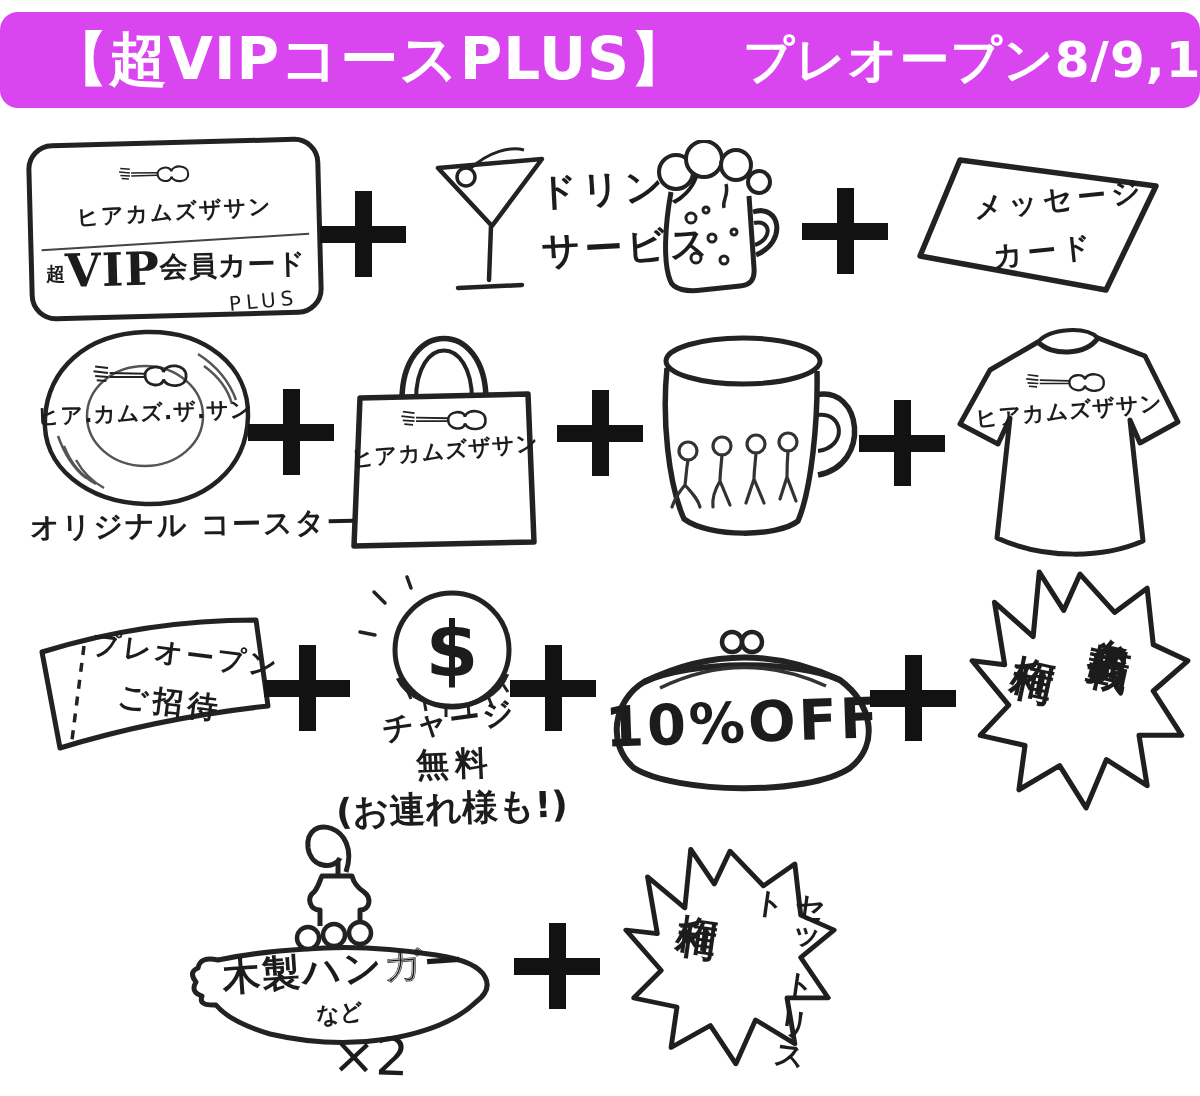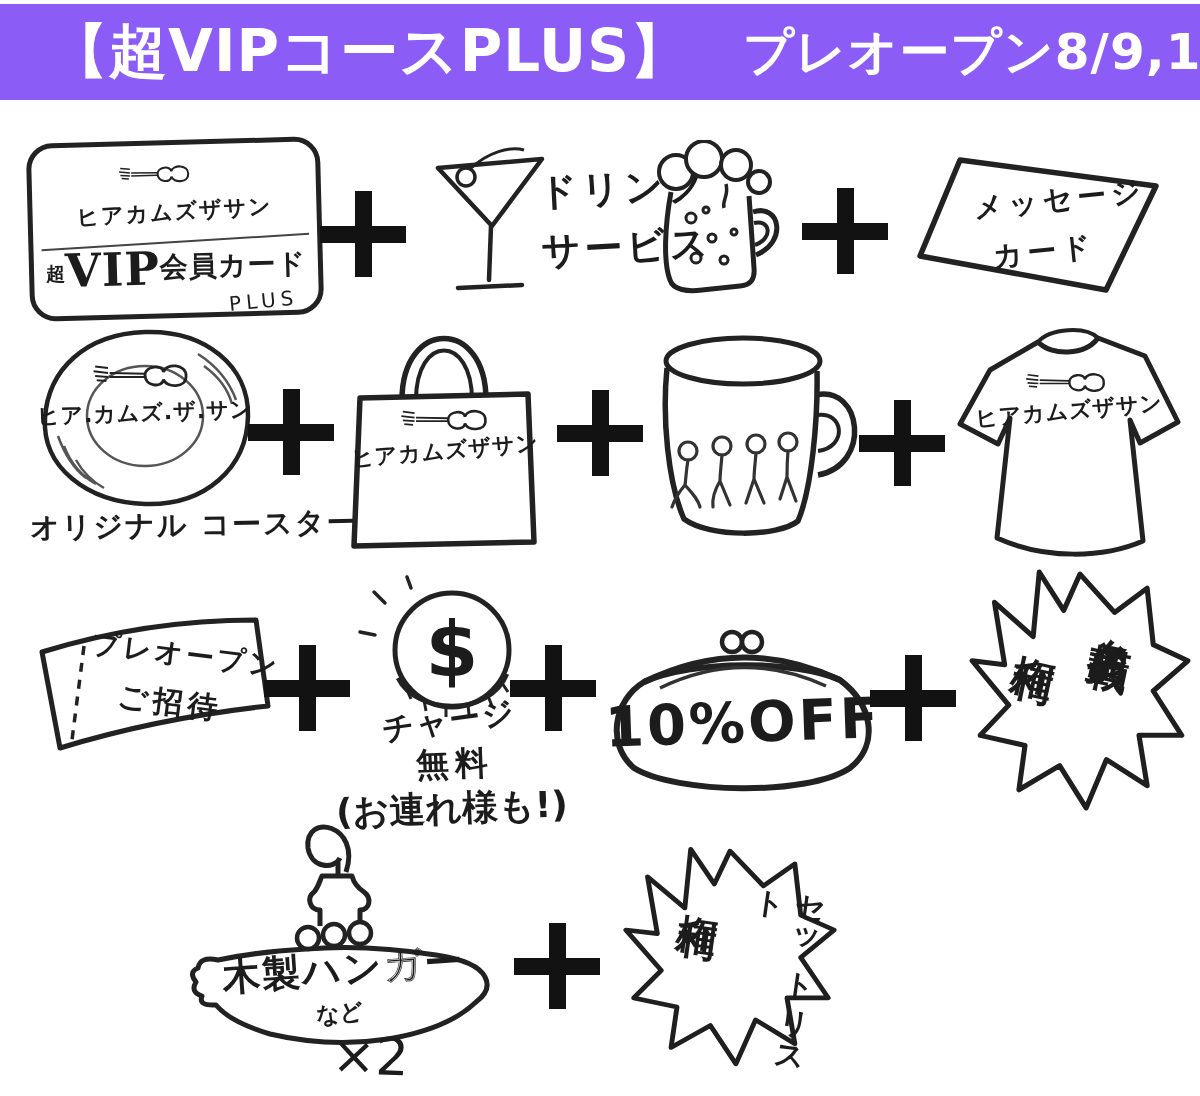--- a/index.html
+++ b/index.html
@@ -2,22 +2,22 @@
 <html><head>
 <meta charset="utf-8">
 <style>
   html,body { margin:0; padding:0; background:#ffffff; }
   #canvas {
     position:relative; width:1200px; height:1096px; background:#ffffff;
     overflow:hidden; color:#1c1c1c;
     font-family:"DejaVu Sans","Liberation Sans",sans-serif;
   }
   
-  .banner { position:absolute; left:0; top:4px; width:1200px; height:96px;
-    background:#8b5cf6; color:#fff; display:flex; align-items:center; }
+  .banner { position:absolute; left:0; top:12px; width:1200px; height:96px;
+    background:#d946ef; color:#fff; display:flex; align-items:center;border-radius:18px; }
   .banner .t1 { font-size:58px; font-weight:800; margin-left:50px; letter-spacing:1px; white-space:nowrap; }
   .banner .t2 { font-size:50px; font-weight:800; margin-left:54px; letter-spacing:1px; white-space:nowrap; }
 
   
   .plus { position:absolute; width:86px; height:86px; }
   .plus::before { content:""; position:absolute; left:0; top:35px; width:86px; height:17px; background:#121212; }
   .plus::after  { content:""; position:absolute; left:35px; top:0; width:17px; height:86px; background:#121212; }
 
   .item { position:absolute; }
   svg { display:block; }

